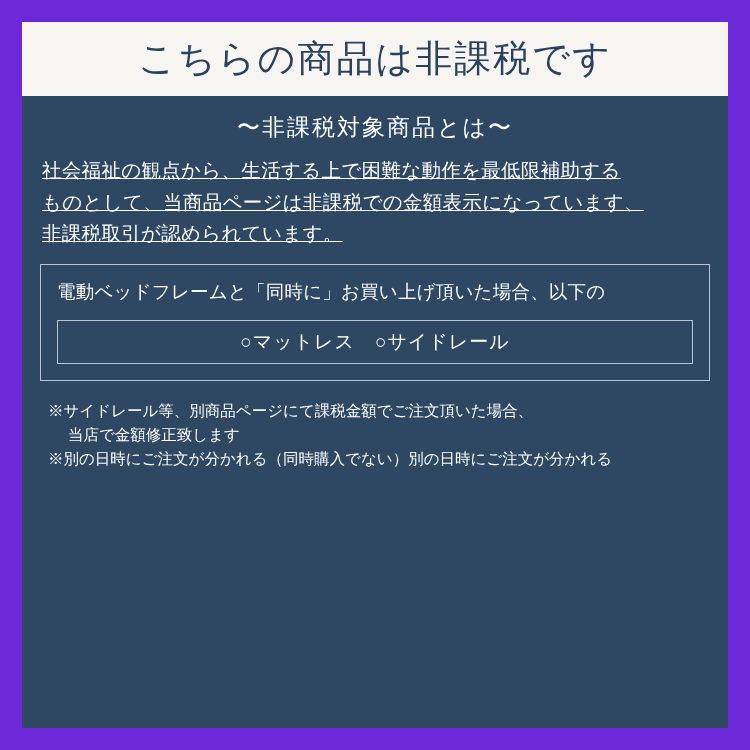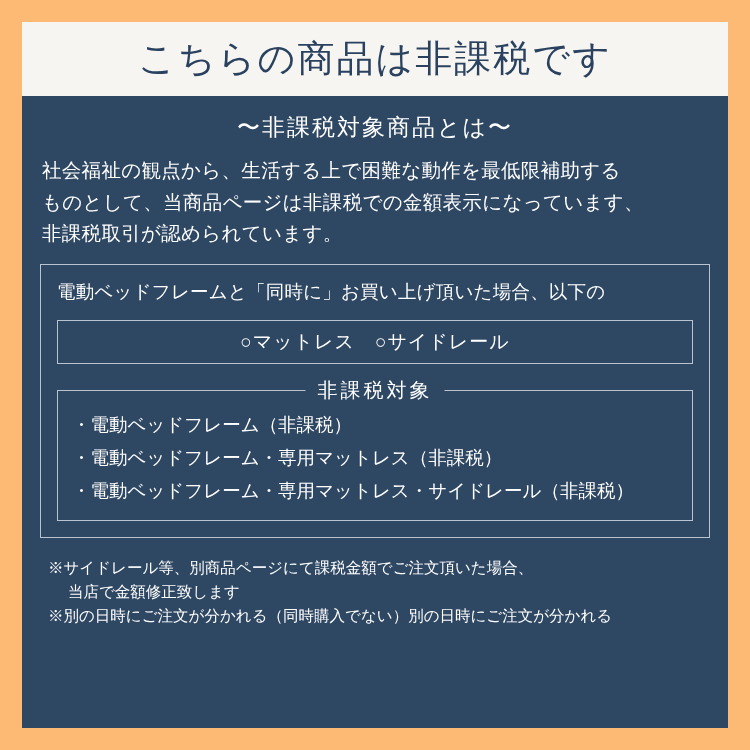--- a/index.html
+++ b/index.html
@@ -10,21 +10,21 @@
     width: 750px;
     height: 750px;
     background: #f4f2ee;
     font-family: "Liberation Serif", "DejaVu Serif", serif;
     overflow: hidden;
   }
   .page {
     position: relative;
     width: 750px;
     height: 750px;
-    background: #fdba74;
+    background: #6d28d9;
     box-sizing: border-box;
     padding: 22px;
   }
   .inner {
     position: relative;
     width: 706px;
     height: 706px;
     background: #2e4763;
     box-sizing: border-box;
   }
@@ -49,20 +49,21 @@
     font-size: 23px;
     letter-spacing: 2px;
     margin: 10px 0 12px 0;
   }
   .body-copy {
     color: #ffffff;
     font-size: 19.5px;
     line-height: 1.62;
     padding: 0 20px;
     letter-spacing: 0.3px;
+    text-decoration: underline;
   }
   .body-copy div {
     white-space: nowrap;
   }
   .box {
     border: 1px solid #b9c4d2;
     margin: 14px 18px 0 18px;
     padding: 14px 16px 16px 16px;
     box-sizing: border-box;
   }
@@ -147,28 +148,20 @@
 
     <div class="box">
       <div class="box-lead">
         <div>電動ベッドフレームと「同時に」お買い上げ頂いた場合、以下の</div>
       </div>
 
       <div class="pill">
         <span>○マットレス　○サイドレール</span>
       </div>
 
-      <div class="fieldset">
-        <div class="legend">非課税対象</div>
-        <div class="bullet-list">
-          <div>・電動ベッドフレーム（非課税）</div>
-          <div>・電動ベッドフレーム・専用マットレス（非課税）</div>
-          <div>・電動ベッドフレーム・専用マットレス・サイドレール（非課税）</div>
-        </div>
-      </div>
     </div>
 
     <div class="notes">
       <div>※サイドレール等、別商品ページにて課税金額でご注文頂いた場合、</div>
       <div class="indent">当店で金額修正致します</div>
       <div>※別の日時にご注文が分かれる（同時購入でない）別の日時にご注文が分かれる</div>
     </div>
 
   </div>
 </div>

